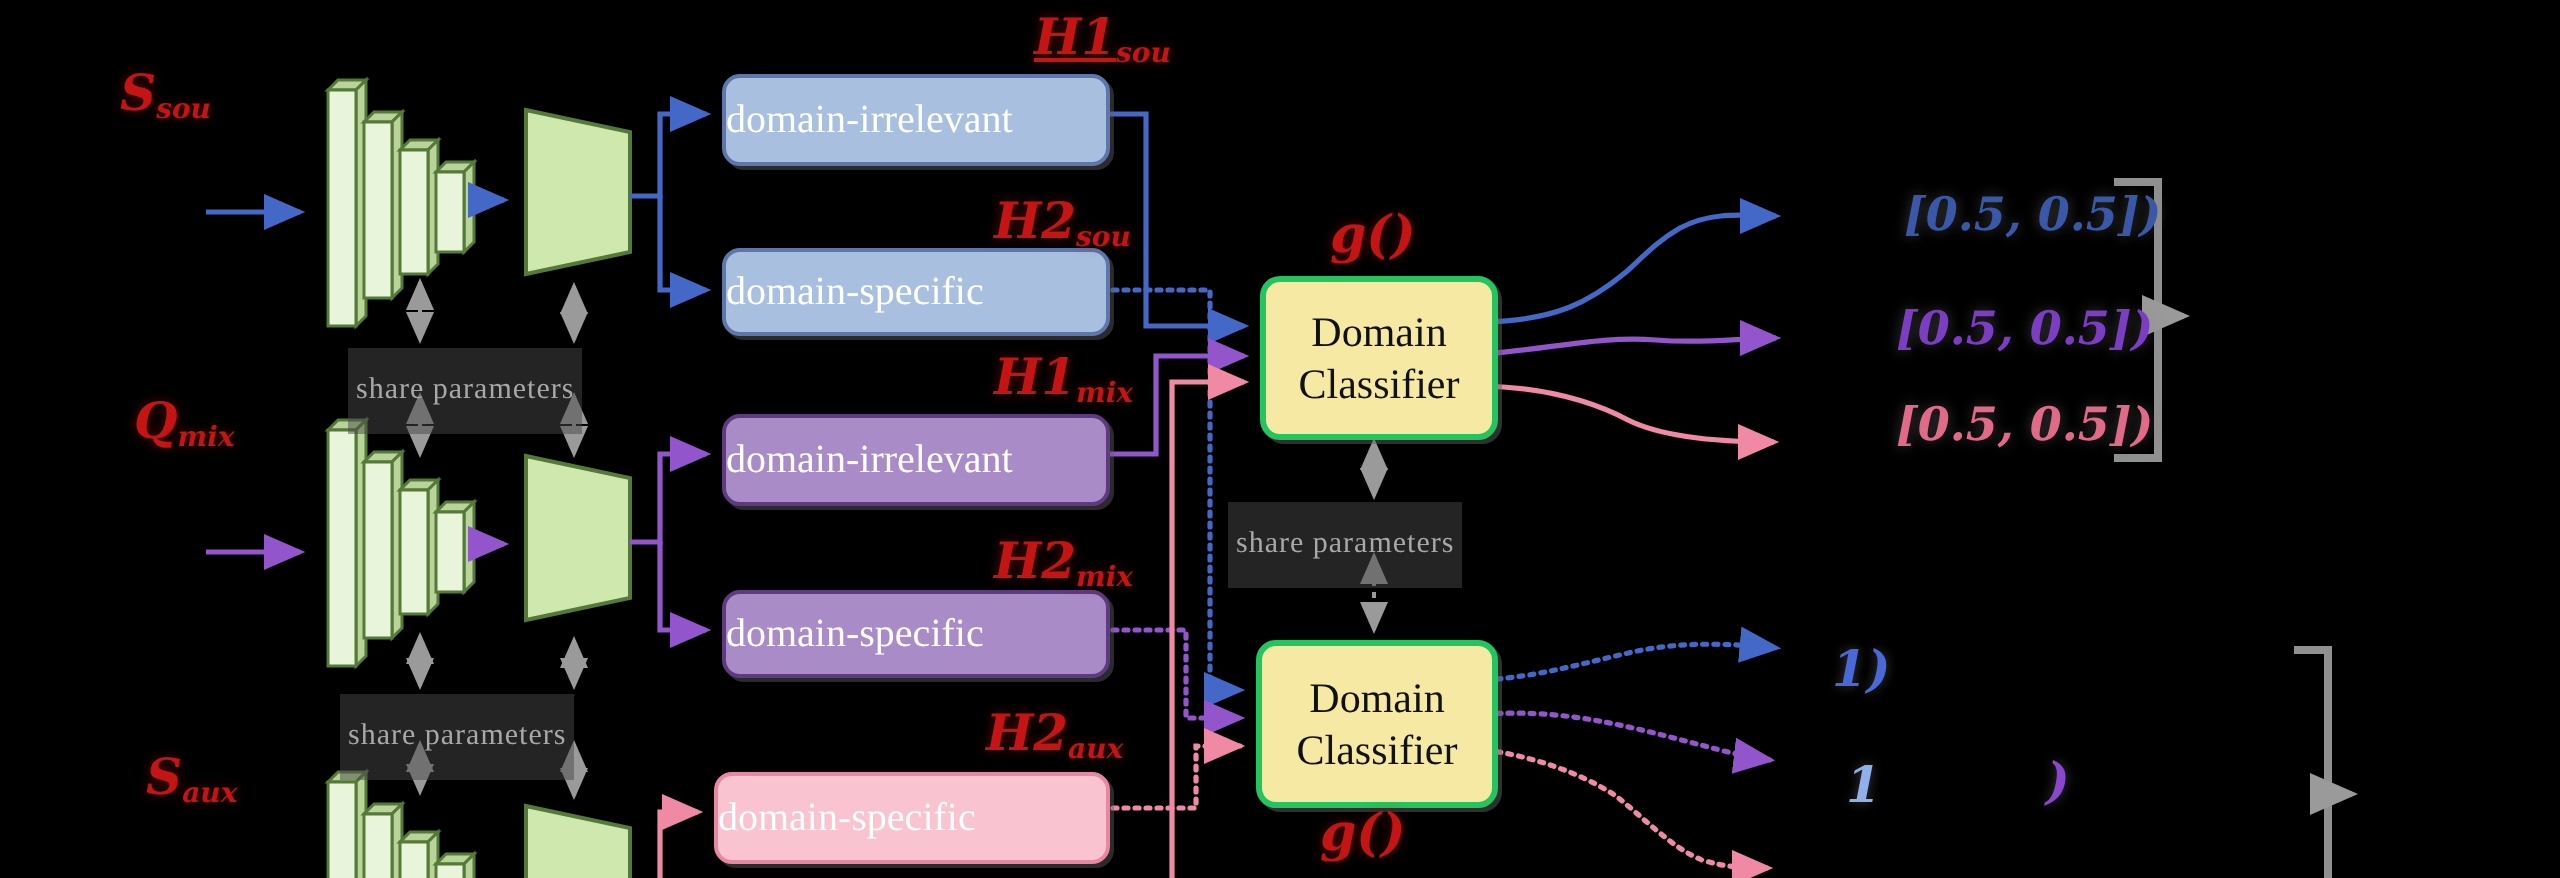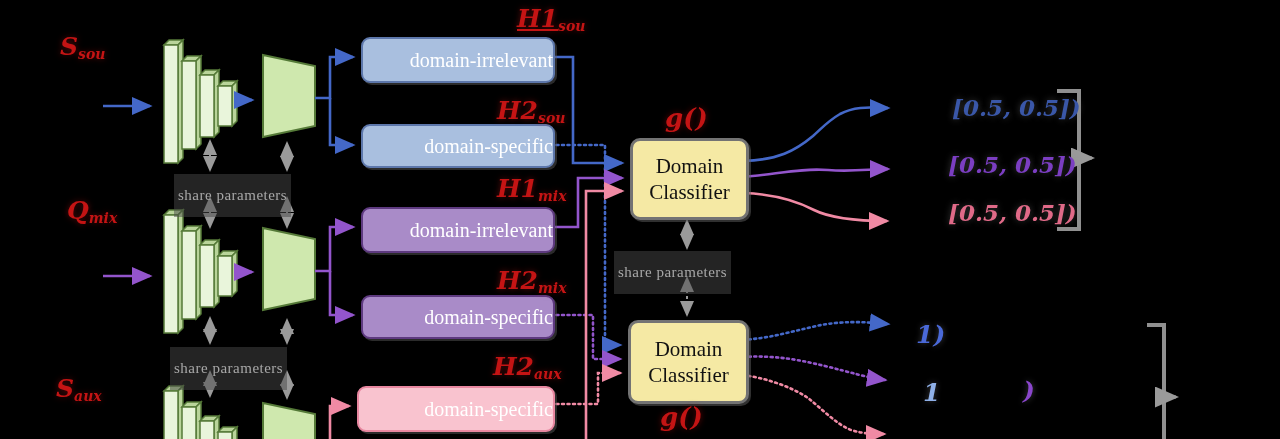--- a/index.html
+++ b/index.html
@@ -9,26 +9,26 @@
     --green-stroke:#557a38; --red:#c41414; --grey:#9a9a9a;
   }
   html,body{margin:0;padding:0;background:#111;}
   #stage{position:relative;width:1280px;height:439px;background:var(--bg);
          overflow:hidden;font-family:"Liberation Serif",serif;}
   #lines{position:absolute;left:0;top:0;z-index:1;}
   .abs{position:absolute;z-index:2;}
   .mathlabel{color:var(--red);font-style:italic;font-weight:bold;font-size:25px;
              font-family:"DejaVu Serif",serif;text-shadow:0 0 6px rgba(160,20,20,.55);line-height:1;}
   .mathlabel .sub{font-size:14px;vertical-align:-0.3em;}
-  .fbox{border-radius:9px;display:flex;align-items:center;justify-content:flex-end;
+  .fbox{border-radius:9px;display:flex;align-items:center;justify-content:flex-start;
         color:#fff;font-size:20px;box-shadow:2px 2px 0 rgba(95,95,95,.45);}
   .fbox.blue{background:var(--blue-box);border:2px solid #5d77ab;}
   .fbox.purple{background:var(--purple-box);border:2px solid #5e3a80;}
   .fbox.pink{background:var(--pink-box);border:2px solid #e887a0;}
-  .classifier{background:var(--yellow-box);border:3px solid #737373;border-radius:10px;
+  .classifier{background:var(--yellow-box);border:3px solid #22c55e;border-radius:10px;
         display:flex;flex-direction:column;align-items:center;justify-content:center;
         color:#111;font-size:21px;line-height:26px;box-shadow:2px 2px 0 rgba(95,95,95,.5);}
   .share{color:#a8a8a8;font-size:15px;letter-spacing:.5px;background:rgba(72,72,72,.5);
          padding:12px 4px;line-height:19px;white-space:nowrap;}
   .gfn{color:var(--red);font-style:italic;font-weight:bold;font-size:26px;
        font-family:"DejaVu Serif",serif;text-shadow:0 0 6px rgba(150,10,10,.6);}
   .outtxt{font-style:italic;font-weight:bold;font-size:23px;font-family:"DejaVu Serif",serif;
           white-space:nowrap;text-shadow:0 0 7px rgba(130,130,130,.45);margin-left:40px;}
   .frag{font-style:italic;font-weight:bold;font-size:25px;font-family:"DejaVu Serif",serif;
         text-shadow:0 0 6px rgba(120,120,130,.5);}
@@ -131,21 +131,21 @@
     <g fill="none" stroke-width="4" style="stroke:#909090">
       <path d="M1057,91 H1079 V229 H1057"></path>
       <path d="M1079,158 H1092" stroke-width="3" marker-end="url(#mGrey)"></path>
       <path d="M1147,325 H1164 V439"></path>
       <path d="M1164,397 H1176" stroke-width="3" marker-end="url(#mGrey)"></path>
     </g>
   </svg>
 
   <div class="abs mathlabel" style="left:60px;top:34px;text-align:right;"><span>S</span><span class="sub">sou</span></div>
   <div class="abs mathlabel" style="left:56px;top:198px;margin-left:11px;"><span>Q</span><span class="sub">mix</span></div>
-  <div class="abs mathlabel" style="left:56px;top:376px;"><span>S</span><span class="sub">aux</span></div>
+  <div class="abs mathlabel" style="left:73px;top:376px;"><span>S</span><span class="sub">aux</span></div>
 
   <div class="abs share" style="left:174px;top:174px;">share parameters</div>
   <div class="abs share" style="left:170px;top:347px;">share parameters</div>
   <div class="abs share" style="left:614px;top:251px;">share parameters</div>
 
   <div class="abs fbox blue" style="left:361px;top:37px;width:190px;height:42px;">
       <span>domain-irrelevant</span>
     </div>
   <div class="abs fbox blue" style="left:361px;top:124px;width:190px;height:40px;">
       <span>domain-specific</span>

